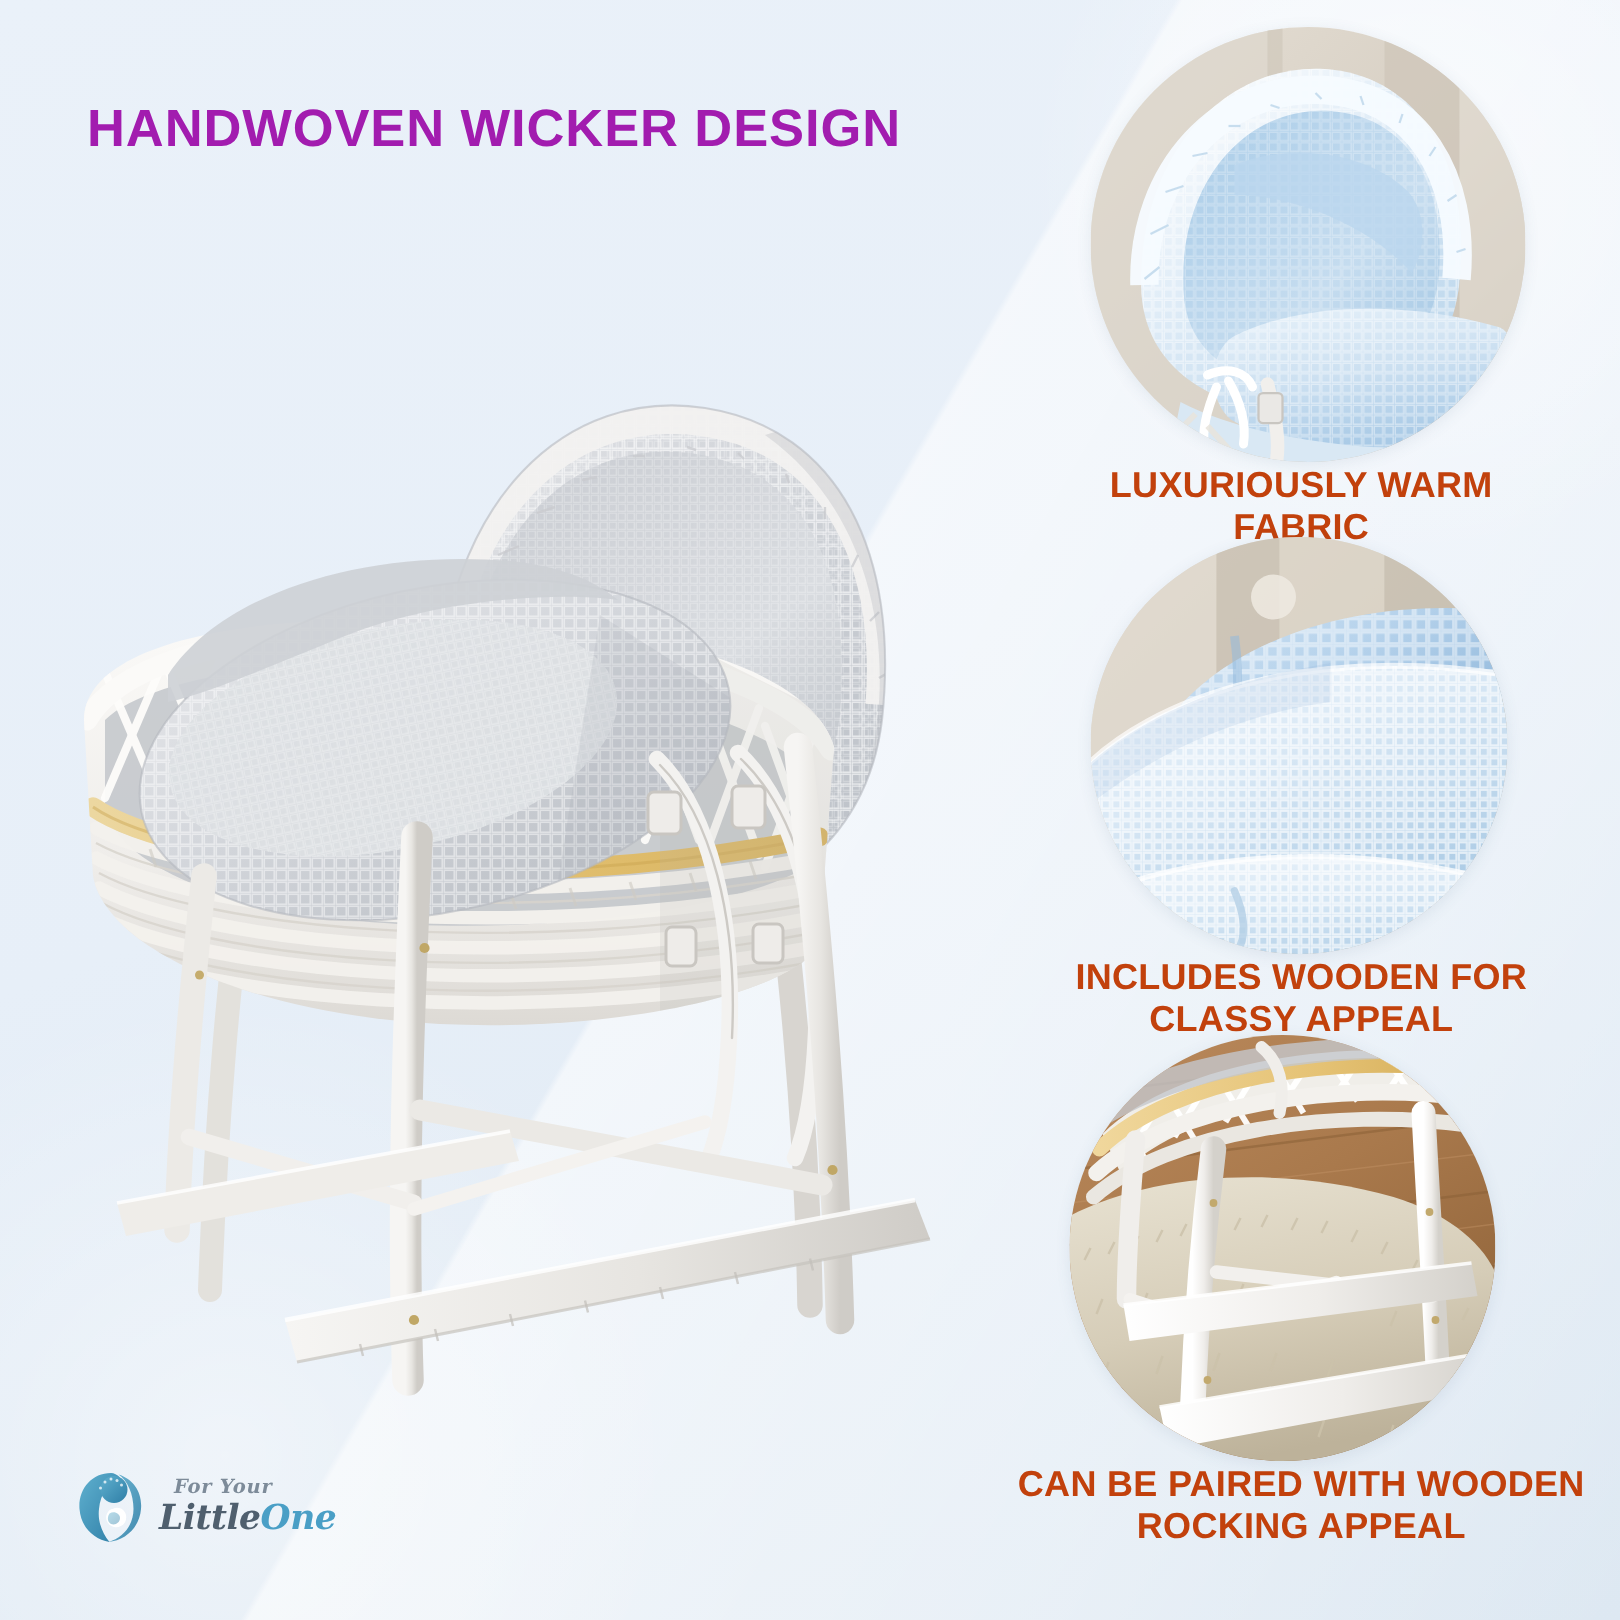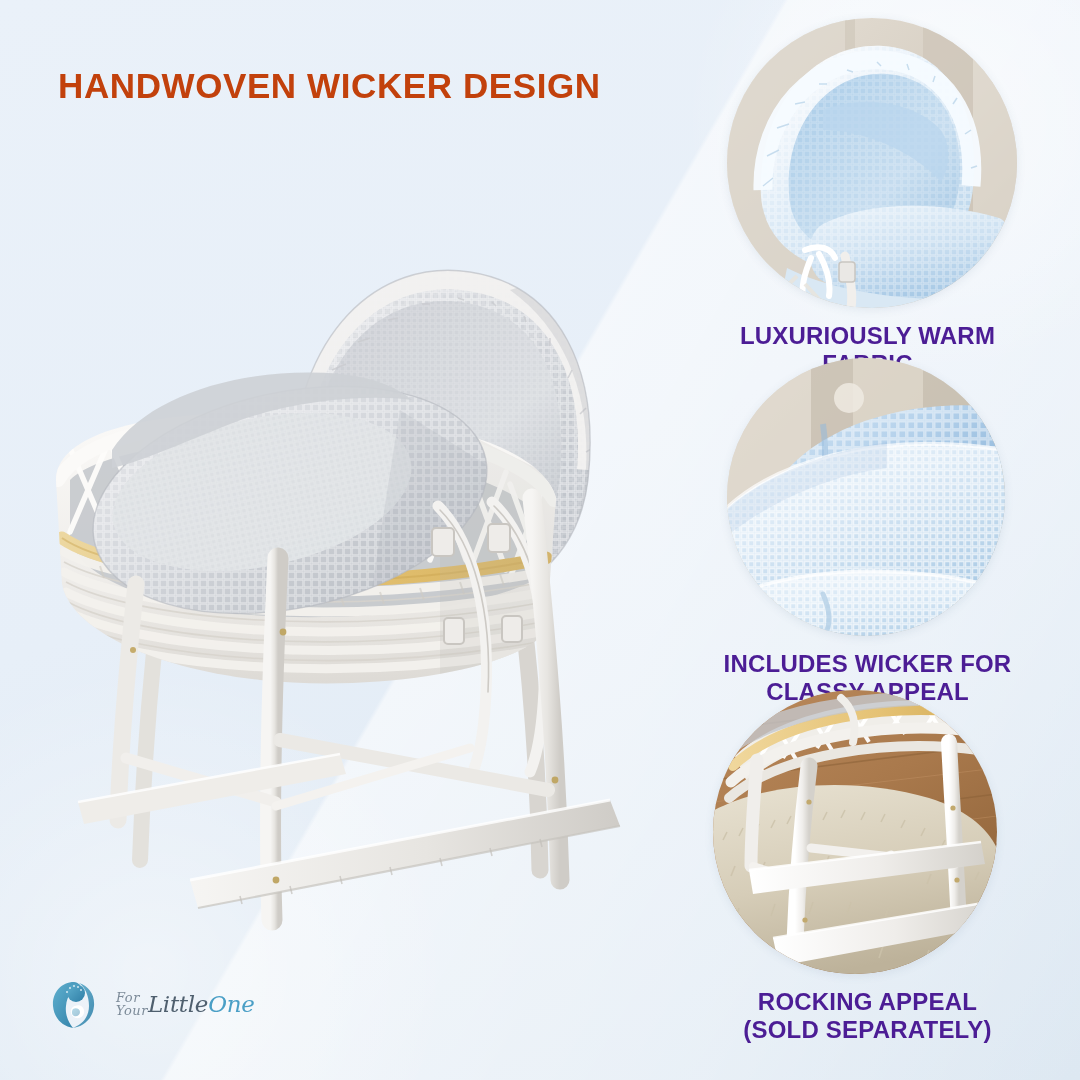--- a/index.html
+++ b/index.html
@@ -34,21 +34,21 @@
   .bg-corner-bl {
     position: absolute; left: -160px; bottom: -200px;
     width: 620px; height: 620px; border-radius: 50%;
     background: radial-gradient(circle at 50% 50%, rgba(255,255,255,0.45), rgba(255,255,255,0) 70%);
   }
 
   
   .headline {
     position: absolute; left: 58px; top: 66px;
     font-size: 35px; font-weight: 700; letter-spacing: 0.6px;
-    color: #c2410c; white-space: nowrap;
+    color: #a21caf; white-space: nowrap;
   }
 
   
   .hero {
     position: absolute; left: 40px; top: 180px;
     width: 620px; height: 800px;
   }
 
   .hero svg { width: 100%; height: 100%; display: block; }
 
@@ -71,39 +71,39 @@
     overflow: hidden;
     box-shadow: 0 2px 10px rgba(70,100,130,0.10);
   }
   .f1 .circle-wrap { width: 290px; height: 290px; margin-left: 72px; }
   .f2 .circle-wrap { width: 278px; height: 278px; margin-left: 72px; }
   .f3 .circle-wrap { width: 284px; height: 284px; margin-left: 58px; }
 
   .circle-wrap svg { width: 100%; height: 100%; display: block; }
 
   .caption {
-    margin-top: 14px;
+    margin-top: 2px;
     text-align: center;
-    color: #4c1d95;
+    color: #c2410c;
     font-size: 24px;
     font-weight: 700;
     line-height: 1.16;
     letter-spacing: 0.2px;
   }
   .caption .ln { display: block; }
 
   
   .logo {
     position: absolute; left: 48px; top: 968px;
     width: 180px; height: 72px;
     display: flex; align-items: center; gap: 6px;
   }
   .logo-mark { width: 52px; height: 56px; flex: none; }
   .logo-mark svg { width: 100%; height: 100%; display: block; }
-  .logo-text { display: flex; line-height: 1; }
+  .logo-text { display: flex; flex-direction: column; line-height: 1; font-weight: bold; }
   .logo-l1 {
     font-family: "DejaVu Serif", serif;
     font-style: italic; font-size: 13px; color: #7d8b99;
     letter-spacing: 0.5px; margin-left: 10px;
   }
   .logo-l2 {
     font-family: "DejaVu Serif", serif;
     font-style: italic; font-size: 23px; color: #4f5f6e;
     letter-spacing: -0.3px; margin-top: 2px; text-align: right;
   }
@@ -486,21 +486,21 @@
           <path d="M-10 246 C60 206 190 204 278 232 L278 278 L-10 278 Z" fill="url(#c2low)"></path>
           <path d="M-10 246 C60 206 190 204 278 232 L278 278 L-10 278 Z" fill="url(#w2)" opacity="0.9"></path>
           <path d="M-10 246 C60 206 190 204 278 232" stroke="#ffffff" stroke-width="3.5" fill="none" opacity="0.75"></path>
 
           <path d="M96 236 C102 250 104 262 100 272" stroke="#b4cfe6" stroke-width="5" fill="none" opacity="0.8" stroke-linecap="round"></path>
 
           <path d="M-10 160 C30 120 90 96 160 84 L160 110 C100 118 40 144 -10 186 Z" fill="#8fb4d6" opacity="0.18"></path>
         </svg>
       </div>
       <div class="caption">
-        <span class="ln">INCLUDES WICKER FOR</span>
+        <span class="ln">INCLUDES WOODEN FOR</span>
         <span class="ln">CLASSY APPEAL</span>
       </div>
     </div>
 
     <div class="feature feature-3 f3">
       <div class="circle-wrap">
         <svg viewBox="0 0 284 284" xmlns="http://www.w3.org/2000/svg">
           <defs>
             <linearGradient id="c3wood" x1="0" y1="0" x2="0.6" y2="1">
               <stop offset="0%" stop-color="#bb8a5c"></stop>
@@ -615,22 +615,22 @@
           <path d="M60 248 L276 212 L282 236 L66 276 Z" fill="url(#c3leg)"></path>
           <path d="M60 248 L276 212" stroke="#ffffff" stroke-width="2.5" opacity="0.85" fill="none"></path>
 
           <circle cx="96" cy="112" r="2.6" fill="#c2a96d"></circle>
           <circle cx="92" cy="230" r="2.6" fill="#c2a96d"></circle>
           <circle cx="240" cy="118" r="2.6" fill="#c2a96d"></circle>
           <circle cx="244" cy="190" r="2.6" fill="#c2a96d"></circle>
         </svg>
       </div>
       <div class="caption">
+        <span class="ln">CAN BE PAIRED WITH WOODEN</span>
         <span class="ln">ROCKING APPEAL</span>
-        <span class="ln">(SOLD SEPARATELY)</span>
       </div>
     </div>
 
   </div>
 
   <div class="logo">
     <div class="logo-mark">
       <svg viewBox="0 0 52 56" xmlns="http://www.w3.org/2000/svg">
         <defs>
           <linearGradient id="lgT" x1="0" y1="0" x2="1" y2="1">

